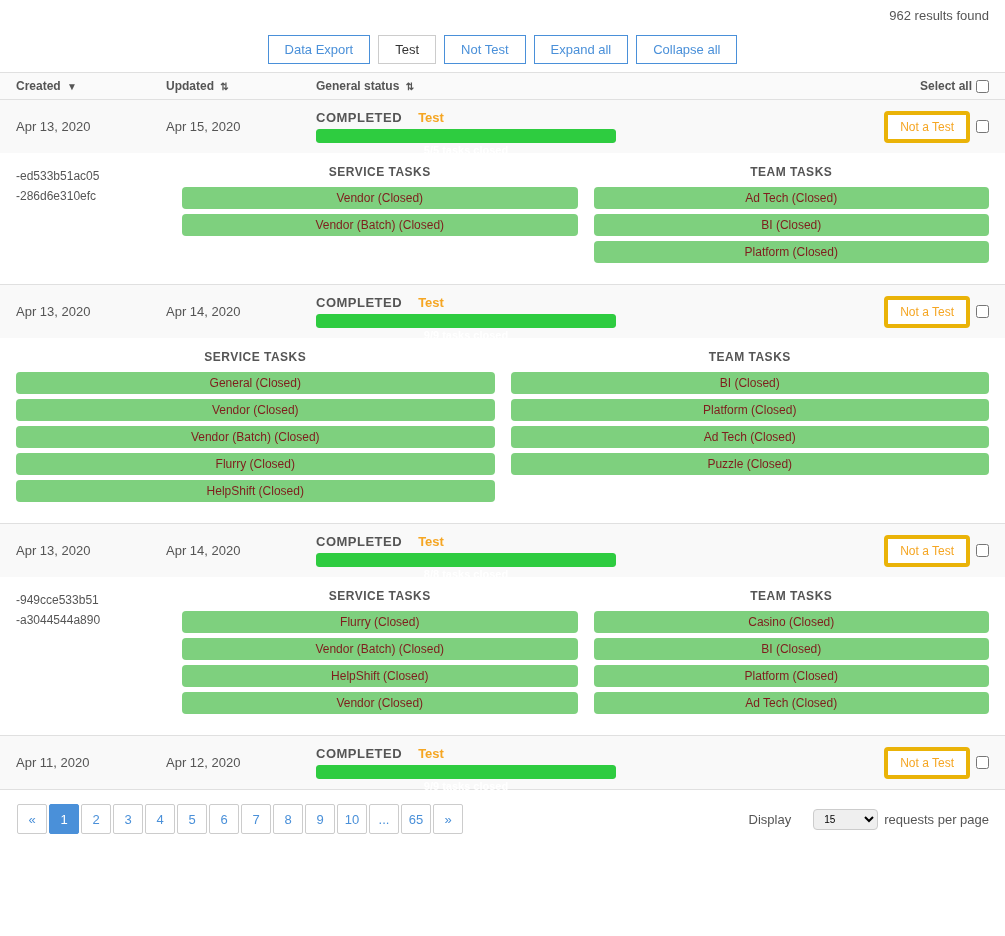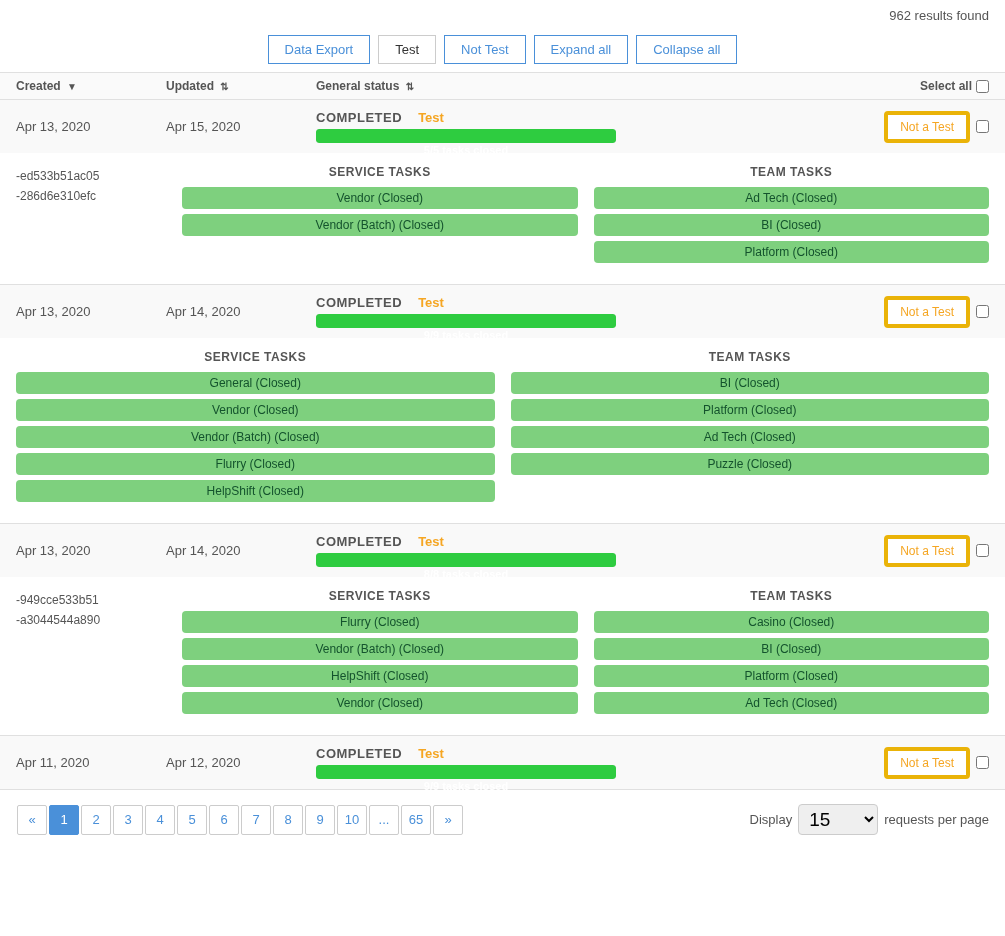--- a/index.html
+++ b/index.html
@@ -167,21 +167,21 @@
       font-weight: 700;
       font-size: 12px;
       color: #555;
       text-align: center;
       margin-bottom: 8px;
       letter-spacing: 0.5px;
     }
 
     .task-tag {
       background: #7ed07e;
-      color: #14532d;
+      color: #7f1d1d;
       border-radius: 4px;
       padding: 4px 8px;
       font-size: 12px;
       margin-bottom: 5px;
       text-align: center;
       font-weight: 500;
     }
 
     .pagination {
       display: flex;
@@ -216,22 +216,23 @@
       margin-left: auto;
       gap: 6px;
       font-size: 13px;
       color: #555;
     }
 
     .per-page-select {
       border: 1px solid #ccc;
       border-radius: 4px;
       padding: 3px 20px 3px 6px;
-      font-size: 19px;
+      font-size: 10px;
       appearance: auto;
+      margin-left: 16px;
     }
 
     .select-all-wrap {
       display: flex;
       align-items: center;
       gap: 4px;
       font-size: 12px;
       color: #555;
       font-weight: 600;
     }

